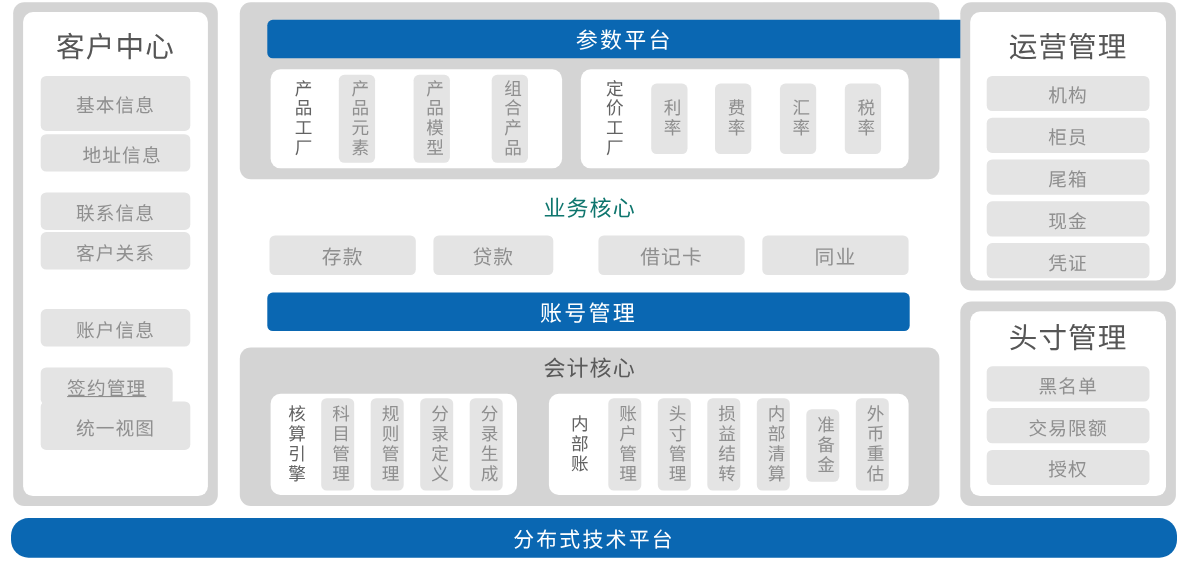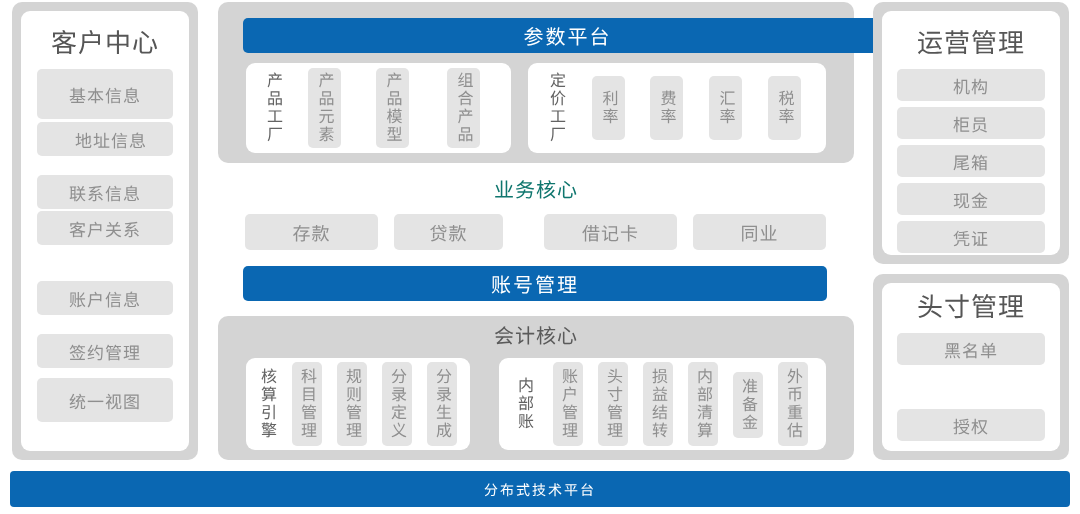--- a/index.html
+++ b/index.html
@@ -60,21 +60,21 @@
     border-radius:5px;
     color:#ffffff;
     font-size:20px;
     display:flex;
     align-items:center;
     justify-content:center;
     letter-spacing:2px;
     white-space:nowrap;
     box-sizing:border-box;
   }
-  .blue-bar.footer{border-radius:4px;font-size:14px;}
+  .blue-bar.footer{border-radius:16px;font-size:19px;}
 
   
   .vchip{
     position:absolute;
     background:#e4e4e4;
     border-radius:5px;
     color:#8f8f8f;
     font-size:16px;
     writing-mode:vertical-rl;
     text-orientation:upright;
@@ -121,22 +121,22 @@
   </div>
   <div class="inner-card" style="left:21px;top:11px;width:168px;height:440px;"></div>
 
   <div class="panel-title" style="left:21px;top:30px;width:168px;">客户中心</div>
 
   <div class="chip" style="left:37px;top:69px;width:136px;height:50px;">基本信息</div>
   <div class="chip" style="left:37px;top:122px;width:136px;height:34px;padding-left:12px;">地址信息</div>
   <div class="chip" style="left:37px;top:175px;width:136px;height:34px;">联系信息</div>
   <div class="chip" style="left:37px;top:211px;width:136px;height:34px;">客户关系</div>
   <div class="chip" style="left:37px;top:281px;width:136px;height:34px;">账户信息</div>
-  <div class="chip" style="left:37px;top:334px;width:136px;height:34px;">签约管理</div>
-  <div class="chip" style="left:37px;top:378px;width:136px;height:44px;">统一视图</div>
+  <div class="chip" style="left:37px;top:334px;width:120px;height:34px;text-decoration:underline;">签约管理</div>
+  <div class="chip" style="left:37px;top:365px;width:136px;height:44px;">统一视图</div>
 
   <div class="outer-frame" style="left:218px;top:2px;width:636px;height:458px;background:#ffffff;"></div>
 
   <div class="outer-frame" style="left:218px;top:2px;width:636px;height:161px;"></div>
 
   <div class="blue-bar" style="left:243px;top:18px;width:649px;height:35px;">参数平台</div>
 
   <div class="inner-card" style="left:246px;top:63px;width:265px;height:90px;"></div>
   <div class="vlabel" style="left:258px;top:68px;width:30px;height:80px;">产品工厂</div>
   <div class="vchip" style="left:308px;top:68px;width:33px;height:80px;">产品元素</div>
@@ -189,17 +189,18 @@
   <div class="chip" style="left:897px;top:145px;width:148px;height:32px;">尾箱</div>
   <div class="chip" style="left:897px;top:183px;width:148px;height:32px;">现金</div>
   <div class="chip" style="left:897px;top:221px;width:148px;height:32px;">凭证</div>
 
   <div class="outer-frame" style="left:873px;top:274px;width:196px;height:186px;"></div>
   <div class="inner-card" style="left:882px;top:283px;width:178px;height:168px;"></div>
 
   <div class="panel-title" style="left:882px;top:294px;width:178px;">头寸管理</div>
 
   <div class="chip" style="left:897px;top:333px;width:148px;height:32px;">黑名单</div>
+  <div class="chip" style="left:897px;top:371px;width:148px;height:32px;">交易限额</div>
   <div class="chip" style="left:897px;top:409px;width:148px;height:32px;">授权</div>
 
   <div class="blue-bar footer" style="left:10px;top:471px;width:1060px;height:36px;">分布式技术平台</div>
 
 </div>
 
 </body></html>

